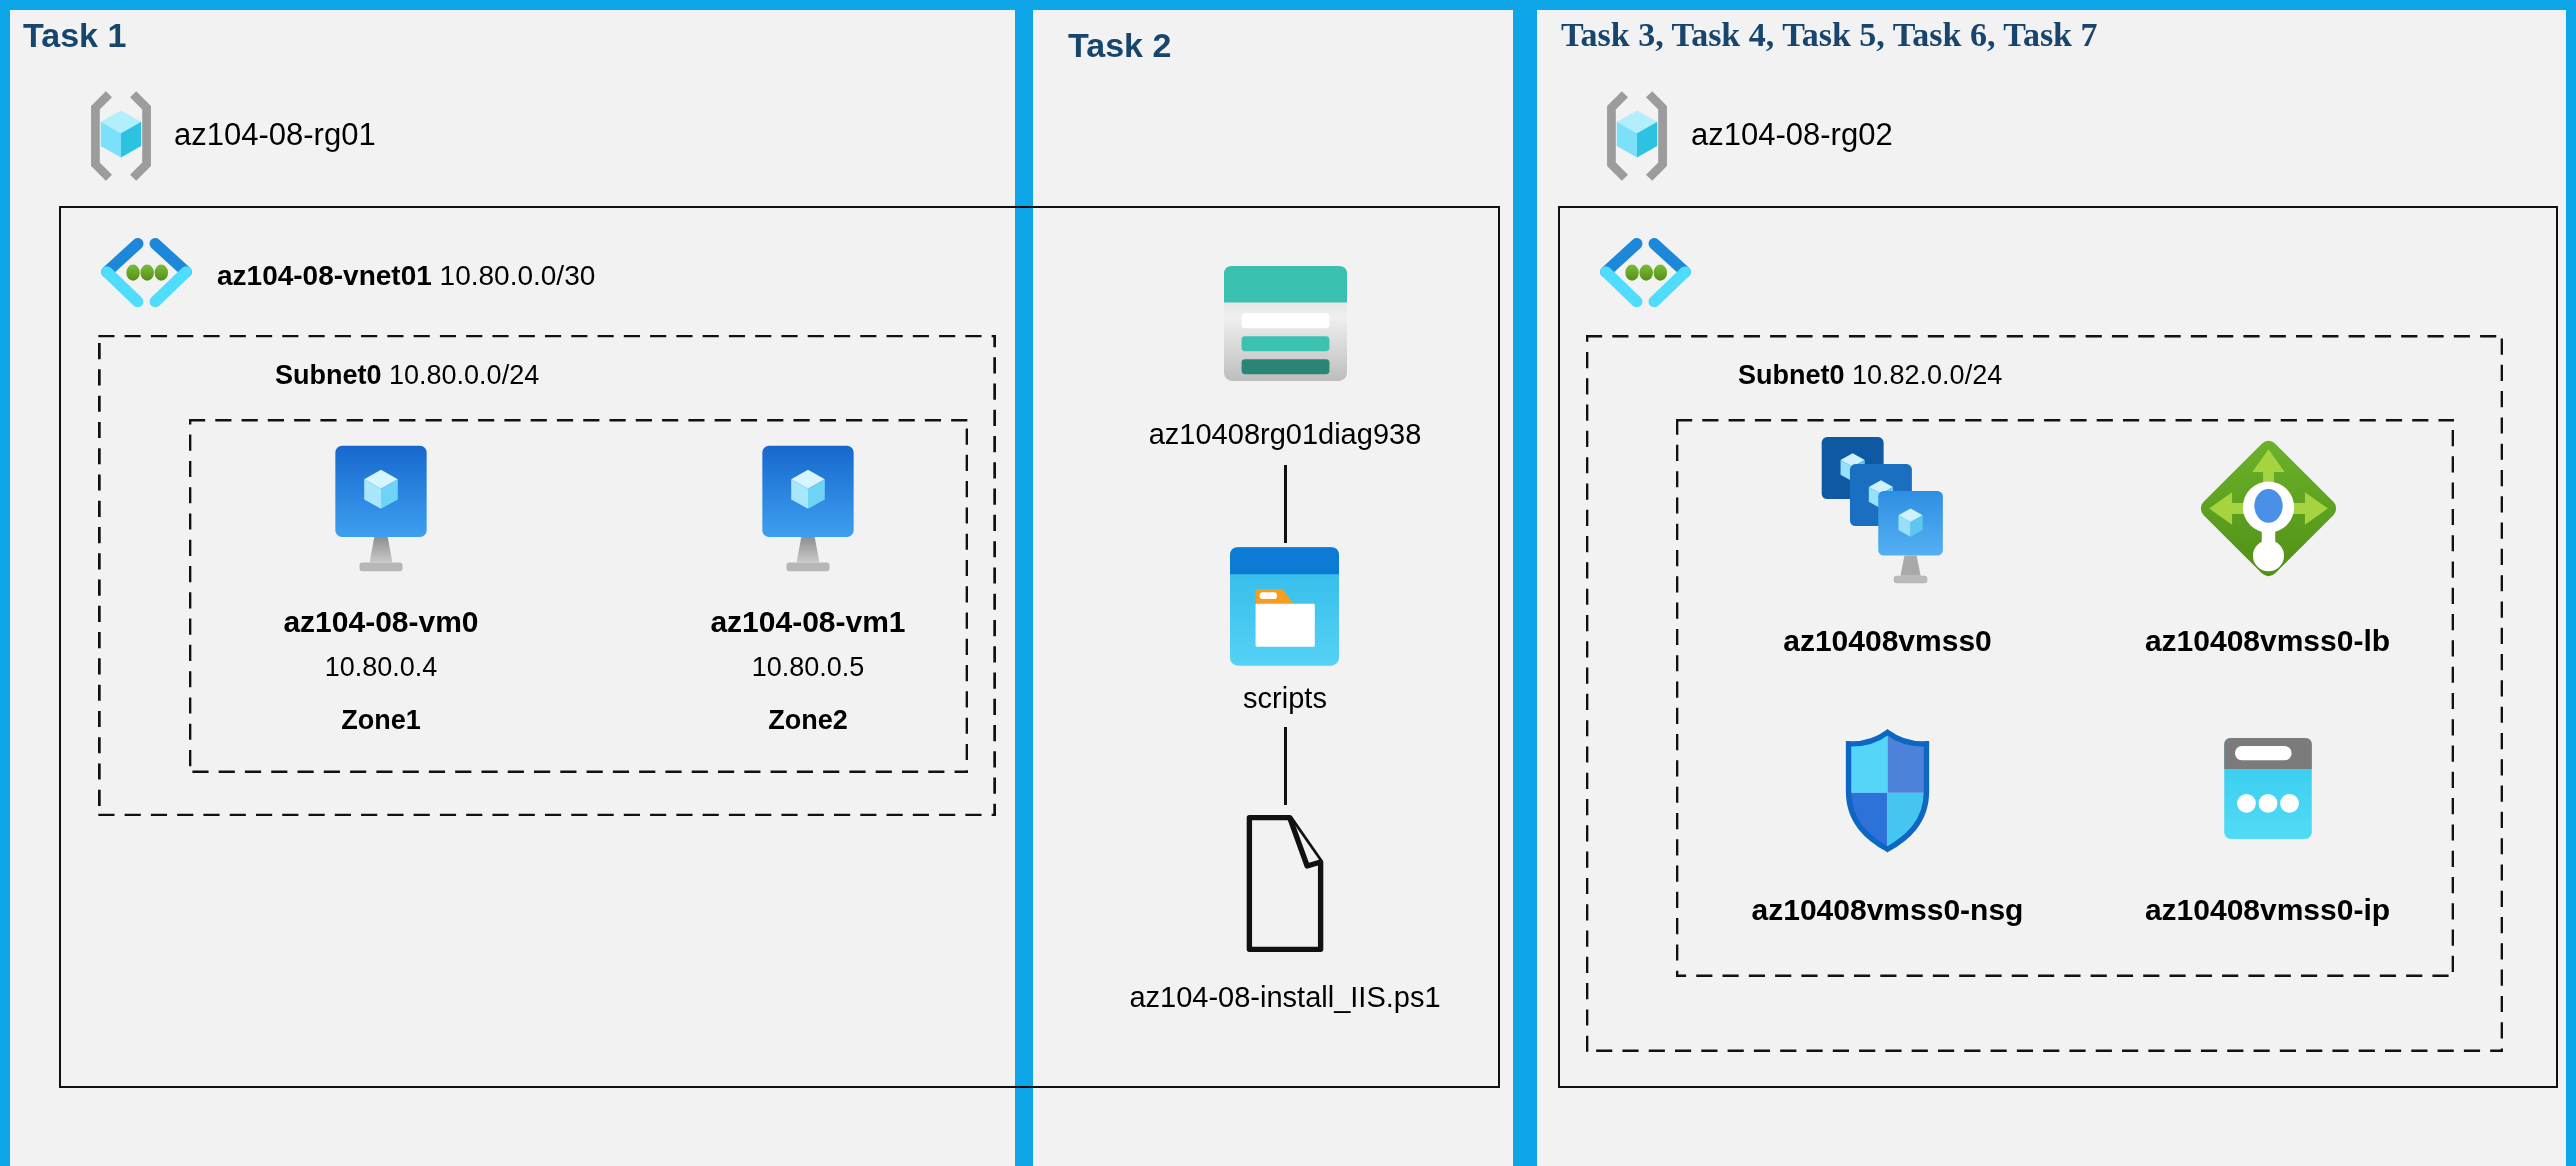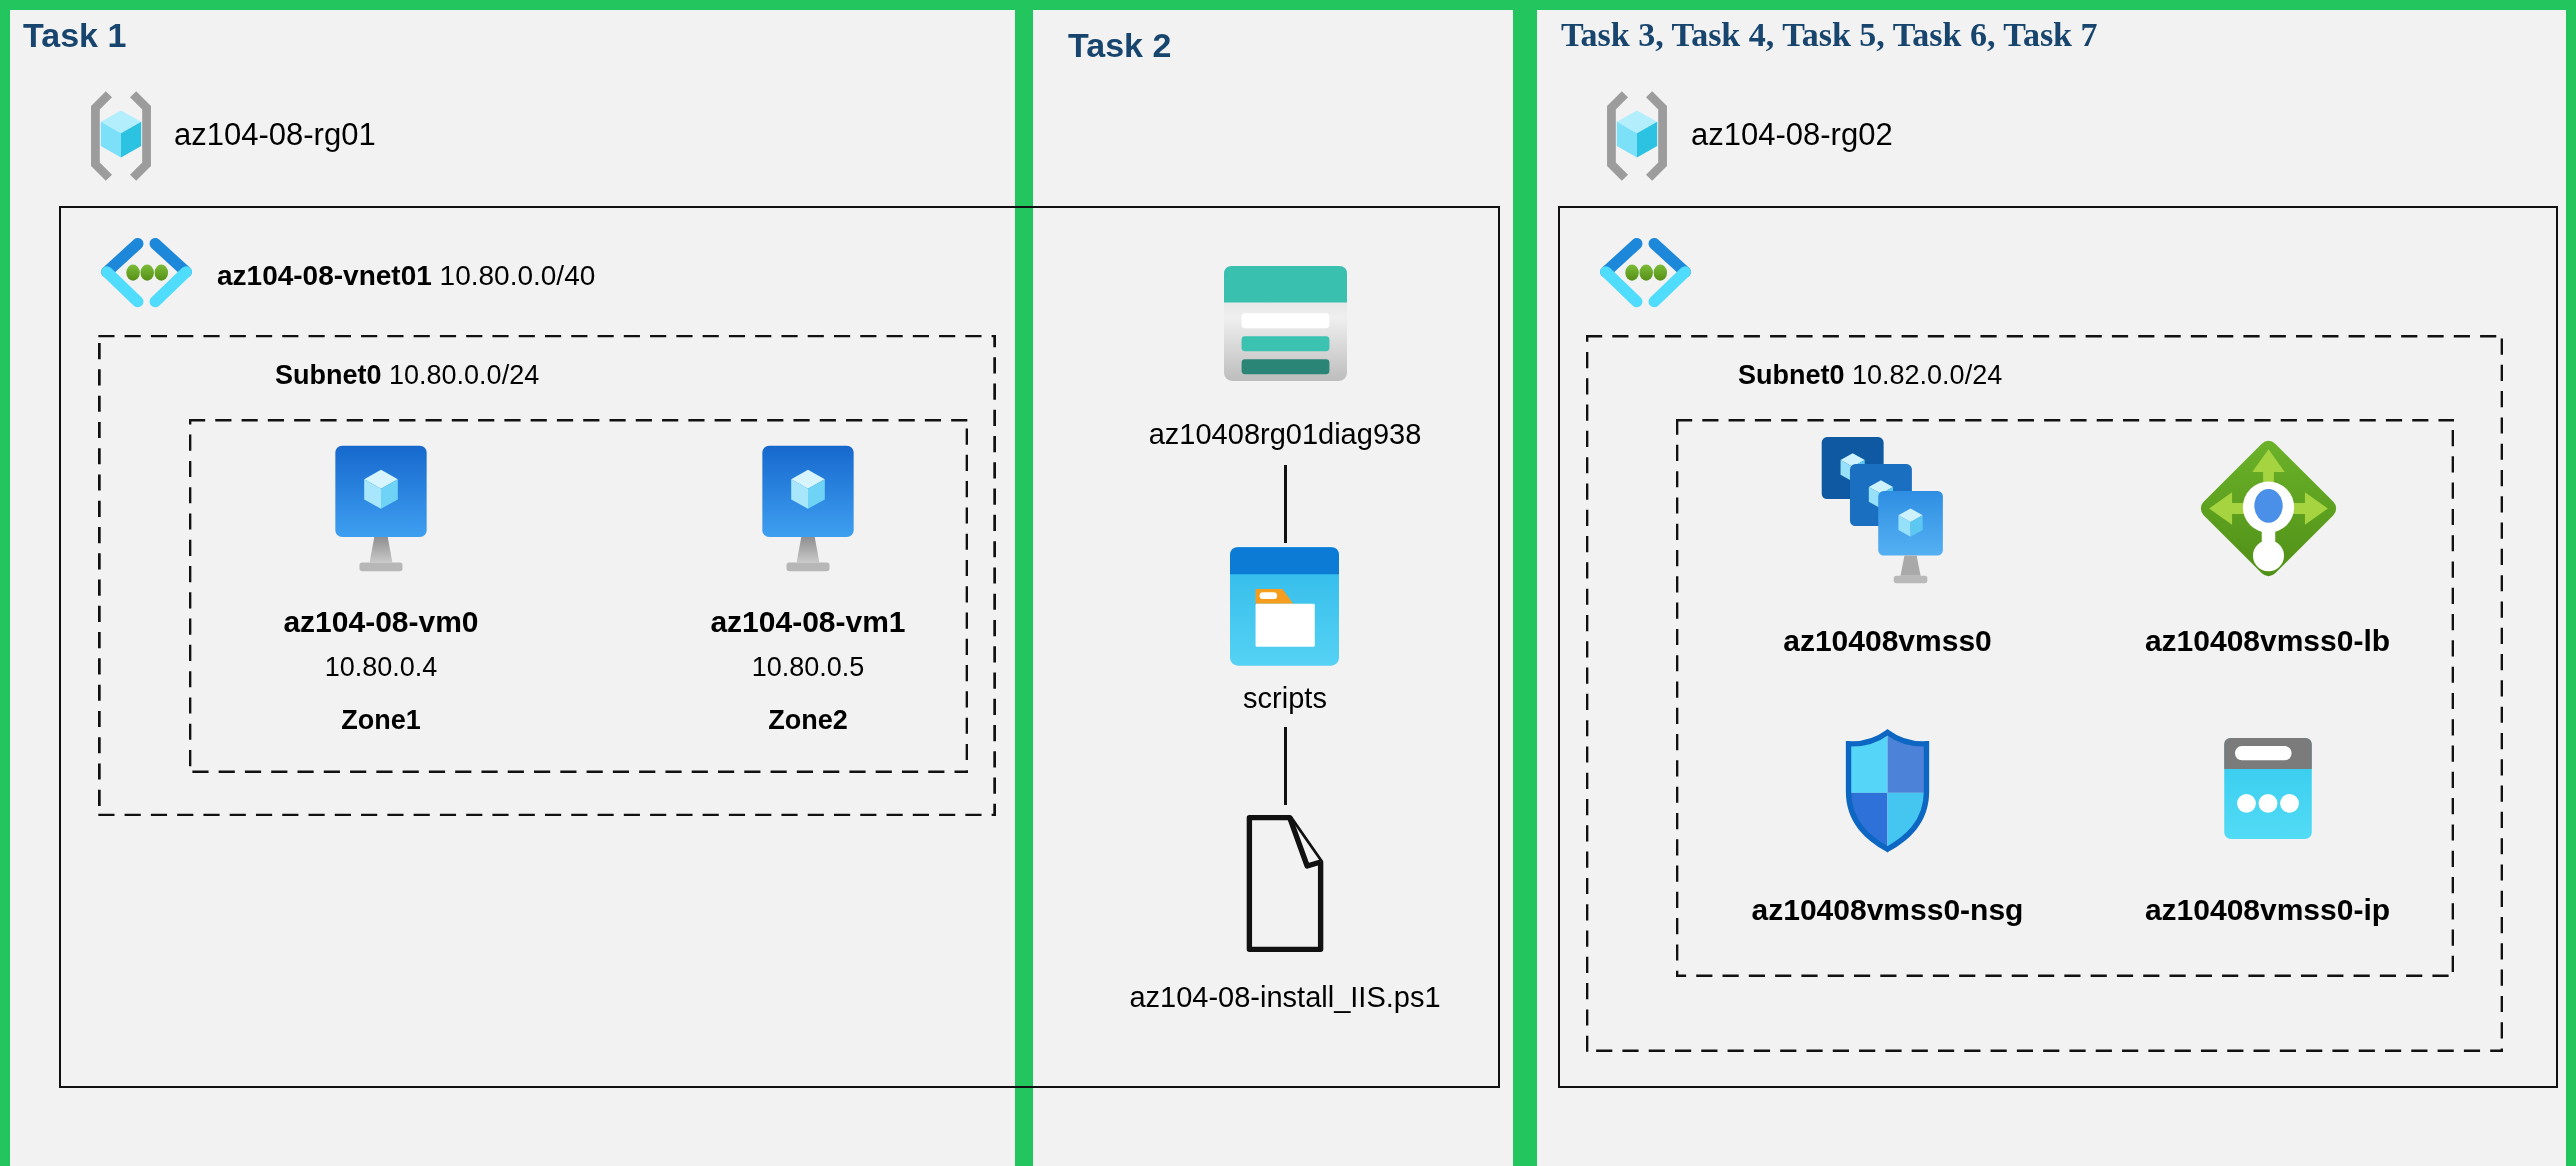--- a/index.html
+++ b/index.html
@@ -1,17 +1,17 @@
 <!DOCTYPE html>
 <html style="font-size:10.8px"><head>
 <meta charset="utf-8">
 <style>
   html,body{margin:0;padding:0;background:#fff;}
   #canvas{
-    position:relative;width:2576px;height:1166px;background:#22c55e;
+    position:relative;width:2576px;height:1166px;background:#0ea5e9;
     font-family:"Liberation Sans",sans-serif;color:#000;overflow:hidden;
   }
   .panel{position:absolute;top:10px;height:1156px;background:#f2f2f2;}
   #panel1{left:10px;width:1005px;}
   #panel2{left:1033px;width:480px;}
   #panel3{left:1537px;width:1029px;}
   .task-title{position:absolute;font-size:34px;font-weight:bold;color:#17456e;white-space:nowrap;}
   #task1-title{left:23px;top:16px;}
   #task2-title{left:1068px;top:26px;}
   #task3-title{left:1561px;top:16px;font-family:Liberation Serif, serif;}
@@ -93,21 +93,21 @@
     <line x1="62" y1="10" x2="16" y2="52" stroke="#1d87da" stroke-width="17" stroke-linecap="round"></line>
     <line x1="16" y1="52" x2="62" y2="96" stroke="#50dcfc" stroke-width="17" stroke-linecap="round"></line>
     <line x1="88" y1="10" x2="134" y2="52" stroke="#1d87da" stroke-width="17" stroke-linecap="round"></line>
     <line x1="134" y1="52" x2="88" y2="96" stroke="#50dcfc" stroke-width="17" stroke-linecap="round"></line>
     <ellipse cx="55" cy="53" rx="10" ry="12" fill="url(#gDot)"></ellipse>
     <ellipse cx="76" cy="53" rx="10" ry="12" fill="url(#gDot)"></ellipse>
     <ellipse cx="97" cy="53" rx="10" ry="12" fill="url(#gDot)"></ellipse>
   </svg>
   <div class="label vnet-label" style="left:217px;top:260px">
     <span class="bold">az104-08-vnet01</span>
-    <span>10.80.0.0/40</span>
+    <span>10.80.0.0/30</span>
   </div>
 
   <div class="label subnet-label" style="left:247px;top:360px">
     <span class="bold">Subnet0</span>
     <span>10.80.0.0/24</span>
   </div>
 
   <svg class="icon" style="left:334px;top:444px" width="94" height="135" viewBox="0 0 140 200">
     <defs>
       <linearGradient id="gVm1" x1="0" y1="0" x2="0" y2="1">

